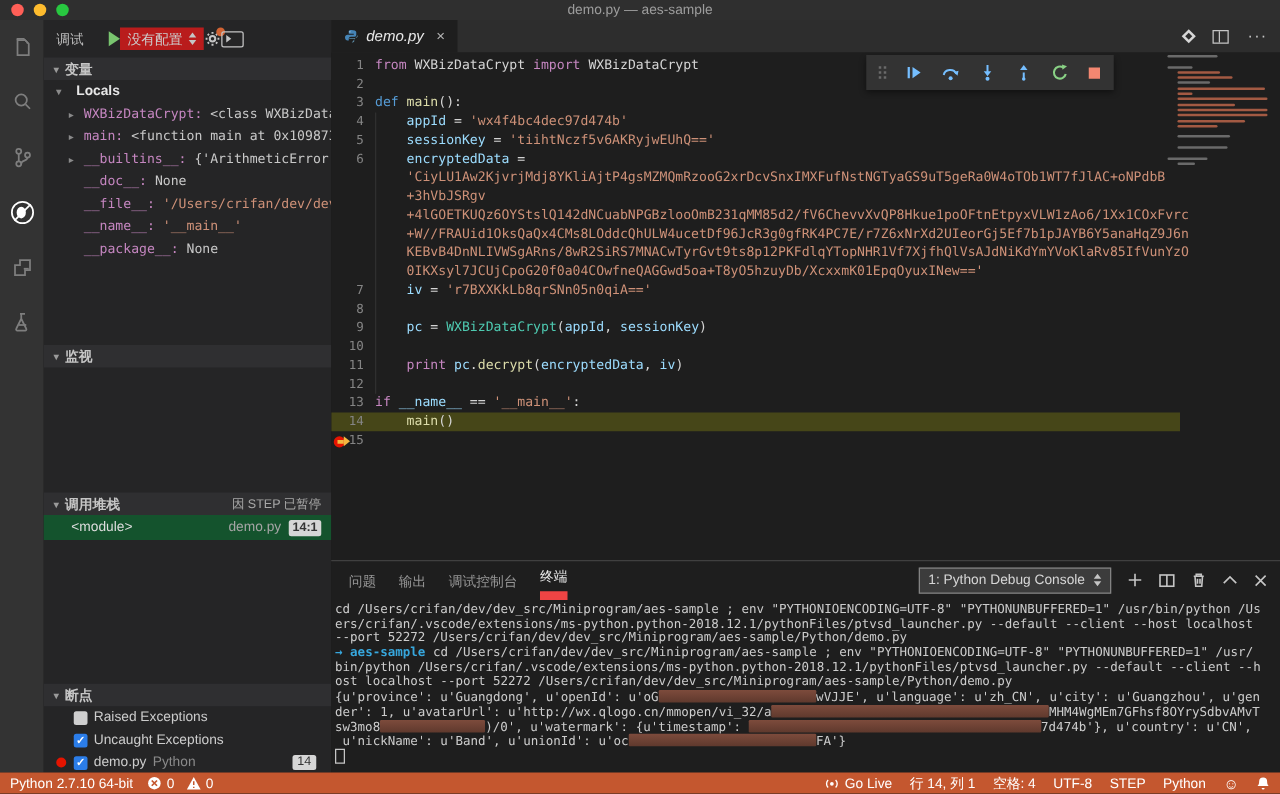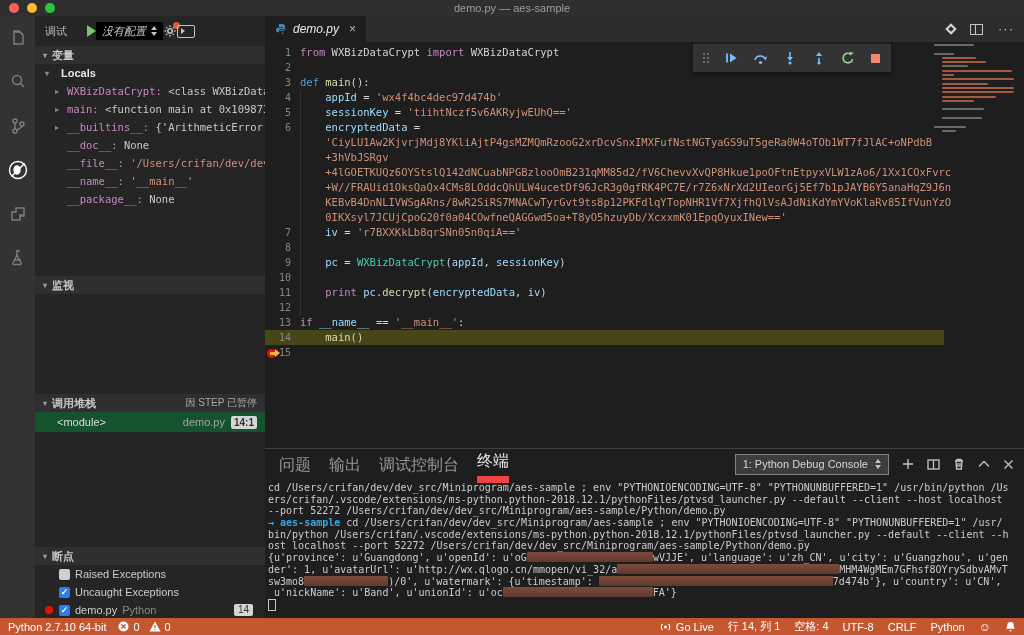--- a/index.html
+++ b/index.html
@@ -16,21 +16,21 @@
   
   .activitybar{width:35px;background:#333333;display:flex;flex-direction:column;}
   .ab-item{height:44px;display:flex;align-items:center;justify-content:center;color:#7e7e7e;}
   .ab-item.active{color:#ffffff;}
   .ab-item svg{stroke:currentColor;fill:none;stroke-width:1.4;}
   
   .sidebar{width:230px;background:#252526;display:flex;flex-direction:column;font-size:11px;color:#cccccc;}
   .sb-toolbar{height:30px;display:flex;align-items:center;gap:0;padding:0 10px;flex:none;}
   .sb-title{color:#bbbbbb;margin-right:6px;}
   .play-btn{width:0;height:0;border-left:9px solid #79c56f;border-top:6px solid transparent;border-bottom:6px solid transparent;margin-left:14px;}
-  .cfg-select{background:#000000;height:18px;display:flex;align-items:center;gap:5px;padding:0 6px;color:#cccccc;font-style:italic;}
+  .cfg-select{background:#b91c1c;height:18px;display:flex;align-items:center;gap:5px;padding:0 6px;color:#cccccc;}
   .updown{display:flex;flex-direction:column;gap:2px;}
   .updown i{display:block;width:0;height:0;border-left:3px solid transparent;border-right:3px solid transparent;}
   .updown i.u{border-bottom:4px solid #c5c5c5;}
   .updown i.d{border-top:4px solid #c5c5c5;}
   .gear{position:relative;width:14px;height:14px;}
   .gear svg{stroke:#c5c5c5;fill:none;stroke-width:1.6;}
   .gear .dot{position:absolute;right:-3px;top:-2px;width:7px;height:7px;border-radius:50%;background:#d26333;}
   .console-ico{width:16px;height:11px;border:1px solid #c5c5c5;border-radius:2px;position:relative;}
   .console-ico:before{content:"";position:absolute;left:3px;top:2px;width:0;height:0;
     border-left:4px solid #c5c5c5;border-top:3px solid transparent;border-bottom:3px solid transparent;}
@@ -94,21 +94,21 @@
   .drag-dots i{width:2px;height:2px;background:#6a6a6a;}
   .dbg-ico svg{display:block;}
   .minimap{position:absolute;right:18px;top:2px;width:72px;}
   .mrow{height:3px;margin-bottom:1.3px;}
   .mrow i{display:block;height:2px;border-radius:1px;}
   .mrow i.g{background:#6a6a6a;}
   .mrow i.o{background:#a35a43;}
   
   .panel{height:170px;border-top:1px solid #404040;display:flex;flex-direction:column;flex:none;background:#1e1e1e;}
   .panel-tabs{height:30px;display:flex;align-items:center;gap:18px;padding:0 14px;flex:none;position:relative;}
-  .ptab{font-size:16px;color:#969696;padding:6px 0 4px 0;}
+  .ptab{font-size:11px;color:#969696;padding:6px 0 4px 0;}
   .ptab.active{color:#e7e7e7;border-bottom:7px solid #ef4444;}
   .panel-right{position:absolute;right:10px;top:0;height:30px;display:flex;align-items:center;gap:13px;}
   .term-select{height:19px;background:#3c3c3c;border:1px solid #828282;display:flex;align-items:center;gap:7px;
                padding:0 7px;color:#d6d6d6;font-size:11px;}
   .picon svg{display:block;stroke:#c5c5c5;fill:none;stroke-width:1.3;}
   .terminal{flex:1;padding:3px 0 0 3px;font-family:"DejaVu Sans Mono",monospace;font-size:10px;line-height:11.7px;overflow:hidden;}
   .trow{white-space:pre;height:11.7px;}
   .tt-p{color:#cccccc}
   .tt-arrow{color:#37a7dd;font-weight:bold}
   .tt-dir{color:#37a7dd;font-weight:bold}
@@ -516,21 +516,21 @@
     <span class="sbitem">
         <span>行 14, 列 1</span>
       </span>
     <span class="sbitem">
         <span>空格: 4</span>
       </span>
     <span class="sbitem">
         <span>UTF-8</span>
       </span>
     <span class="sbitem">
-        <span>CRLF</span>
+        <span>STEP</span>
       </span>
     <span class="sbitem">
         <span>Python</span>
       </span>
     <span class="sbitem smiley">☺</span>
     <span class="sbitem">
       <svg width="11" height="12" viewBox="0 0 11 12">
           <path d="M5.5 1 a3.2 3.2 0 0 1 3.2 3.2 c0 2.8 1.3 3.6 1.3 3.6 H1 c0 0 1.3-0.8 1.3-3.6 A3.2 3.2 0 0 1 5.5 1 z" fill="#ffffff"></path>
           <path d="M4.3 9.3 a1.2 1.2 0 0 0 2.4 0" fill="#ffffff"></path>
         </svg>

